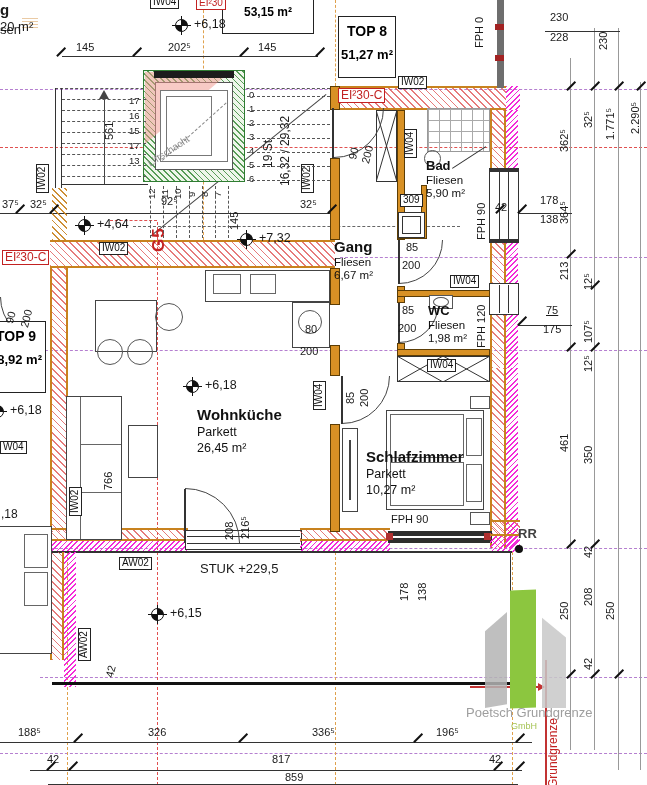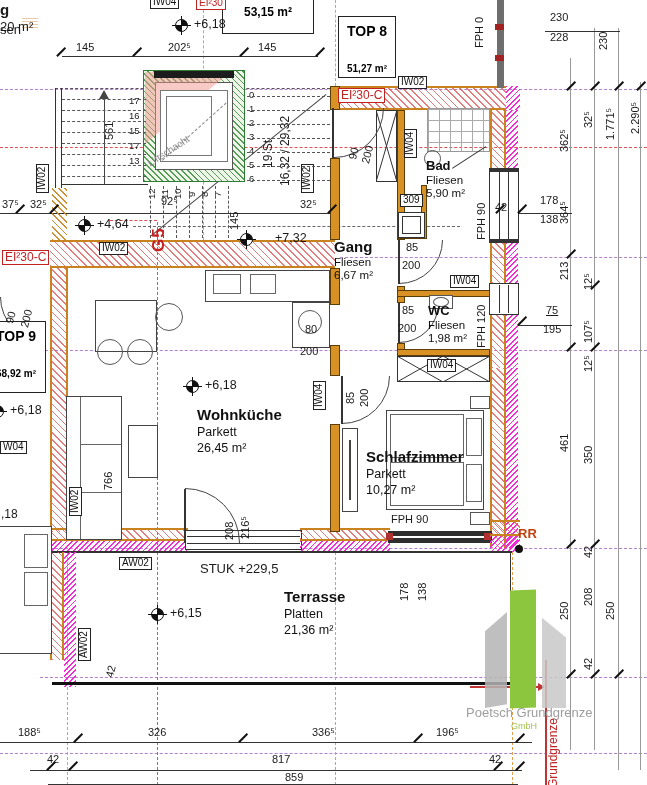--- a/index.html
+++ b/index.html
@@ -5,21 +5,21 @@
   html,body{margin:0;padding:0;background:#fff}
   #plan{position:relative;width:647px;height:785px;background:#fff;overflow:hidden;
         font-family:"Liberation Sans",sans-serif}
   .abs{position:absolute}
   .ann{position:absolute;font-size:11px;color:#1a1a1a;white-space:nowrap;line-height:1.05;
        font-family:"Liberation Sans",sans-serif}
   .b{font-weight:bold}.s9{font-size:9px}.s10{font-size:10px}.s12{font-size:12px}
   .s13{font-size:13px}.s15{font-size:15px;font-weight:bold}
   .sn{font-size:9.5px;color:#222}
   .lvl{font-size:12.5px}
-  .red{color:#c22222}.blue{color:#c2410c;font-weight:bold}
+  .red{color:#c22222}.blue{color:#404040;font-weight:bold}
   .gray{color:#9e9e9e}.green{color:#a6c456}
   .gray2{color:#888}
   .tag{border:1px solid #222;background:#fff;padding:0 2px;font-size:10px;color:#111}
   .rbox{border:1px solid #c22222;background:#fff;pad:0 2px;padding:0 2px}
   .g5{font-size:17px;font-weight:bold;letter-spacing:1px}
   .ln{position:absolute;background:#333}
   .gln{position:absolute;background:#999}
   .dsh{position:absolute;border-top:1px dashed #555}
   .ddp{position:absolute;border-top:1.5px dashed #b57fd0}
   .ddo{position:absolute;border-left:1.5px dashed #dfa14d}
@@ -48,21 +48,21 @@
      background:conic-gradient(#111 0 25%,#fff 25% 50%,#111 50% 75%,#fff 75%)}
   .lvlmark:before{content:"";position:absolute;left:-4px;top:5px;width:19px;height:1px;background:#111}
   .lvlmark:after{content:"";position:absolute;top:-4px;left:5px;height:19px;width:1px;background:#111}
   .room{position:absolute}
   .room .rn{font-weight:bold;font-size:15px;color:#111}
   .room .rf,.room .ra{font-size:12.5px;color:#111;margin-top:2px}
   .room.sm .rn{font-size:13px}
   .room.sm .rf,.room.sm .ra{font-size:11.5px;margin-top:1px}
   .topbox{position:absolute;border:1.5px solid #222;background:#fff;box-sizing:border-box;text-align:center}
   .tb-name{font-weight:bold;font-size:14px;margin-top:6px}
-  .tb-area{font-weight:bold;font-size:10px;margin-top:24px}
+  .tb-area{font-weight:bold;font-size:13px;margin-top:8px}
 </style>
 </head>
 <body>
 
 <div id="plan">
 
   <div class="ddp" style="left:0;top:89px;width:647px"></div>
   <div class="ddp" style="left:340px;top:257px;width:307px"></div>
   <div class="ddp" style="left:0;top:350px;width:647px"></div>
   <div class="ddp" style="left:25px;top:548px;width:622px"></div>
@@ -314,25 +314,20 @@
   </div>
   <div class="room" style="left:197px;top:406px">
     <div class="rn">Wohnküche</div>
     <div class="rf">Parkett</div>
     <div class="ra">26,45 m²</div>
   </div>
   <div class="room" style="left:366px;top:448px">
     <div class="rn">Schlafzimmer</div>
     <div class="rf">Parkett</div>
     <div class="ra">10,27 m²</div>
-  </div>
-  <div class="room" style="left:284px;top:588px">
-    <div class="rn">Terrasse</div>
-    <div class="rf">Platten</div>
-    <div class="ra">21,36 m²</div>
   </div>
 
 <div class="ann " style="left: 76px; top: 42px;">145</div>
     <div class="ann " style="left: 168px; top: 42px;">202⁵</div>
     <div class="ann " style="left: 258px; top: 42px;">145</div>
     <div class="ann " style="left: 550px; top: 12px;">230</div>
     <div class="ann " style="left: 550px; top: 32px;">228</div>
     <div class="ann " style="left: 598px; top: 50px; transform-origin: 0px 0px; transform: rotate(-90deg);">230</div>
     <div class="ann " style="left: 2px; top: 199px;">37⁵</div>
     <div class="ann " style="left: 30px; top: 199px;">32⁵</div>
@@ -359,21 +354,21 @@
     <div class="ann " style="left: 583px; top: 128px; transform-origin: 0px 0px; transform: rotate(-90deg);">32⁵</div>
     <div class="ann " style="left: 605px; top: 140px; transform-origin: 0px 0px; transform: rotate(-90deg);">1.771⁵</div>
     <div class="ann " style="left: 630px; top: 134px; transform-origin: 0px 0px; transform: rotate(-90deg);">2.290⁵</div>
     <div class="ann " style="left: 495px; top: 202px;">42</div>
     <div class="ann " style="left: 540px; top: 195px;">178</div>
     <div class="ann " style="left: 540px; top: 214px;">138</div>
     <div class="ann " style="left: 559px; top: 224px; transform-origin: 0px 0px; transform: rotate(-90deg);">364⁵</div>
     <div class="ann " style="left: 559px; top: 280px; transform-origin: 0px 0px; transform: rotate(-90deg);">213</div>
     <div class="ann " style="left: 583px; top: 290px; transform-origin: 0px 0px; transform: rotate(-90deg);">12⁵</div>
     <div class="ann " style="left: 546px; top: 305px; text-decoration: underline;">75</div>
-    <div class="ann " style="left: 543px; top: 324px;">195</div>
+    <div class="ann " style="left: 543px; top: 324px;">175</div>
     <div class="ann " style="left: 583px; top: 343px; transform-origin: 0px 0px; transform: rotate(-90deg);">107⁵</div>
     <div class="ann " style="left: 583px; top: 372px; transform-origin: 0px 0px; transform: rotate(-90deg);">12⁵</div>
     <div class="ann " style="left: 559px; top: 452px; transform-origin: 0px 0px; transform: rotate(-90deg);">461</div>
     <div class="ann " style="left: 583px; top: 464px; transform-origin: 0px 0px; transform: rotate(-90deg);">350</div>
     <div class="ann " style="left: 583px; top: 558px; transform-origin: 0px 0px; transform: rotate(-90deg);">42</div>
     <div class="ann " style="left: 399px; top: 601px; transform-origin: 0px 0px; transform: rotate(-90deg);">178</div>
     <div class="ann " style="left: 417px; top: 601px; transform-origin: 0px 0px; transform: rotate(-90deg);">138</div>
     <div class="ann " style="left: 559px; top: 620px; transform-origin: 0px 0px; transform: rotate(-90deg);">250</div>
     <div class="ann " style="left: 583px; top: 606px; transform-origin: 0px 0px; transform: rotate(-90deg);">208</div>
     <div class="ann " style="left: 605px; top: 620px; transform-origin: 0px 0px; transform: rotate(-90deg);">250</div>
@@ -432,21 +427,21 @@
     <div class="ann " style="left: 476px; top: 348px; transform-origin: 0px 0px; transform: rotate(-90deg);">FPH 120</div>
     <div class="ann " style="left: 391px; top: 514px;">FPH 90</div>
     <div class="ann s13" style="left: 200px; top: 562px;">STUK +229,5</div>
     <div class="ann blue s13" style="left: 518px; top: 527px;">RR</div>
     <div class="ann b s15" style="left: 0px; top: 2px;">g</div>
     <div class="ann s13" style="left: 0px; top: 23px;">sen</div>
     <div class="ann s13" style="left: 0px; top: 20px;">20 m²</div>
     <div class="ann s12" style="left: 1px; top: 508px;">,18</div>
     <div class="ann lvl" style="left: 194px; top: 18px;">+6,18</div>
     <div class="ann lvl" style="left: 97px; top: 218px;">+4,64</div>
-    <div class="ann lvl" style="left: 275px; top: 232px;">+7,32</div>
+    <div class="ann lvl" style="left: 259px; top: 232px;">+7,32</div>
     <div class="ann lvl" style="left: 10px; top: 404px;">+6,18</div>
     <div class="ann lvl" style="left: 205px; top: 379px;">+6,18</div>
     <div class="ann lvl" style="left: 170px; top: 607px;">+6,15</div>
     <div class="abs" style="left: 62px; top: 99px; width: 84px; border-top: 1px dashed rgb(85, 85, 85);"></div>
     <div class="abs" style="left: 62px; top: 110px; width: 84px; border-top: 1px dashed rgb(85, 85, 85);"></div>
     <div class="abs" style="left: 62px; top: 121px; width: 84px; border-top: 1px dashed rgb(85, 85, 85);"></div>
     <div class="abs" style="left: 62px; top: 132px; width: 84px; border-top: 1px dashed rgb(85, 85, 85);"></div>
     <div class="abs" style="left: 62px; top: 143px; width: 84px; border-top: 1px dashed rgb(85, 85, 85);"></div>
     <div class="abs" style="left: 62px; top: 154px; width: 84px; border-top: 1px dashed rgb(85, 85, 85);"></div>
     <div class="abs" style="left: 62px; top: 165px; width: 84px; border-top: 1px dashed rgb(85, 85, 85);"></div>

